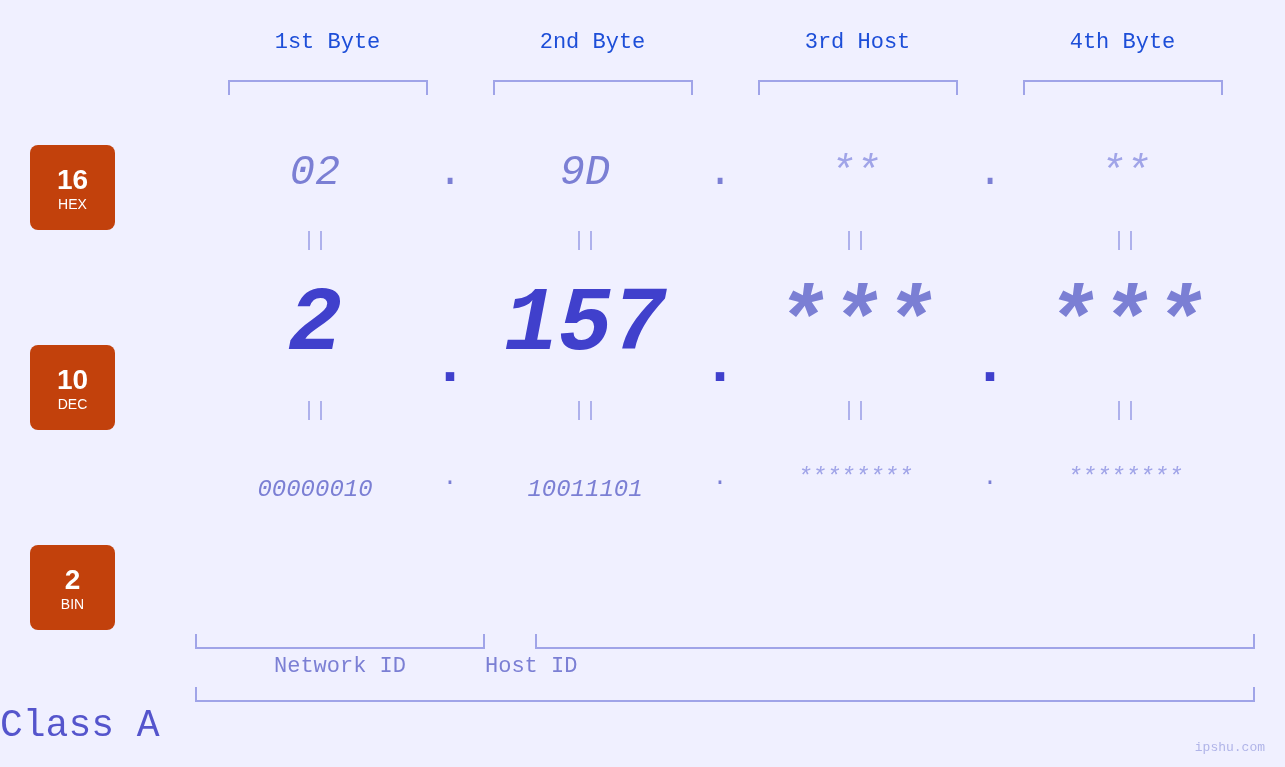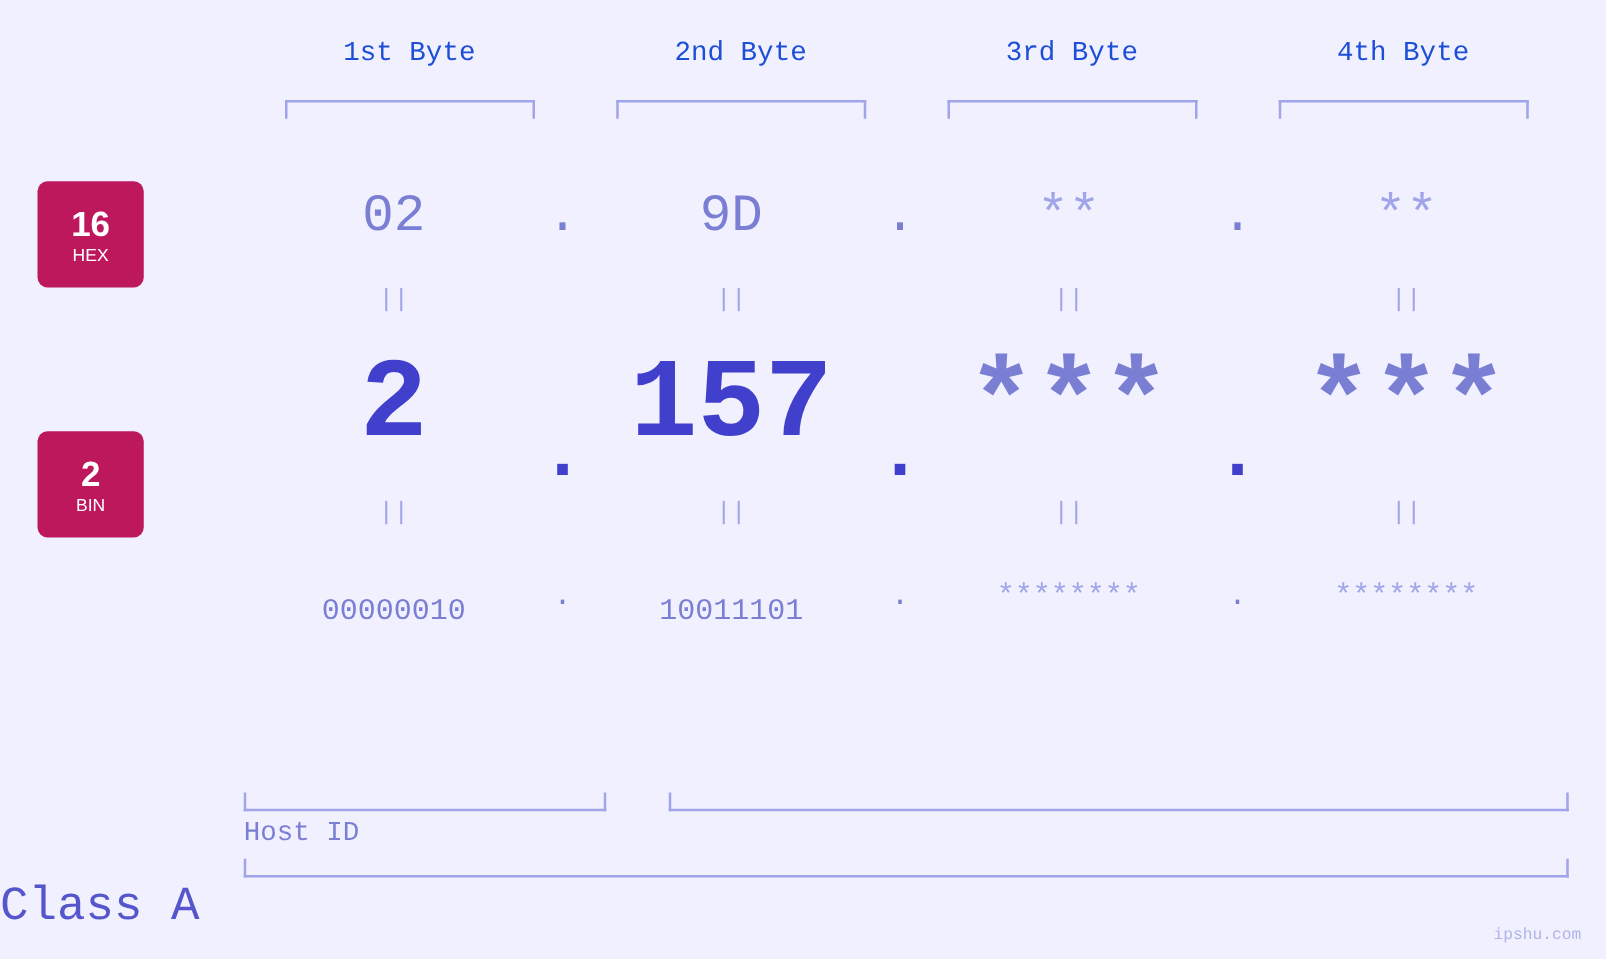--- a/index.html
+++ b/index.html
@@ -63,21 +63,21 @@
       left: 30px;
       top: 145px;
       display: flex;
       flex-direction: column;
       gap: 115px;
     }
 
     .badge {
       width: 85px;
       height: 85px;
-      background: #be185d;
+      background: #c2410c;
       border-radius: 8px;
       display: flex;
       flex-direction: column;
       align-items: center;
       justify-content: center;
       color: white;
     }
 
     .badge-number {
       font-size: 28px;
@@ -120,20 +120,21 @@
       height: 85px;
     }
 
     
     .byte-col {
       width: 220px;
       text-align: center;
       display: flex;
       align-items: center;
       justify-content: center;
+      font-style: italic;
     }
 
     .dot-col {
       width: 50px;
       text-align: center;
       display: flex;
       align-items: center;
       justify-content: center;
     }
 
@@ -302,37 +303,41 @@
 
   </style>
 </head>
 <body>
 
 <div class="main-container">
 
   <div class="byte-headers">
     <div class="byte-header">1st Byte</div>
     <div class="byte-header">2nd Byte</div>
-    <div class="byte-header">3rd Byte</div>
+    <div class="byte-header">3rd Host</div>
     <div class="byte-header">4th Byte</div>
   </div>
 
   <div class="bracket-top">
     <div class="bracket-segment"></div>
     <div class="bracket-segment"></div>
     <div class="bracket-segment"></div>
     <div class="bracket-segment"></div>
   </div>
 
   <div class="base-badges">
     <div class="badge">
       <span class="badge-number">16</span>
       <span class="badge-label">HEX</span>
     </div>
     <div class="badge">
+      <span class="badge-number">10</span>
+      <span class="badge-label">DEC</span>
+    </div>
+    <div class="badge">
       <span class="badge-number">2</span>
       <span class="badge-label">BIN</span>
     </div>
   </div>
 
   <div class="values-grid">
 
     <div class="row-hex">
       <div style="width:60px;"></div>
       <div class="byte-col">
@@ -432,20 +437,21 @@
 
   </div>
 
   <div class="bottom-brackets">
     <div class="bracket-network"></div>
     <div class="bracket-gap"></div>
     <div class="bracket-host"></div>
   </div>
 
   <div class="label-row">
+    <div class="network-id-label">Network ID</div>
     <div class="host-id-label">Host ID</div>
   </div>
 
   <div class="bottom-full-bracket"></div>
 
   <div class="class-row">Class A</div>
 
   <div class="watermark">ipshu.com</div>
 
 </div>

